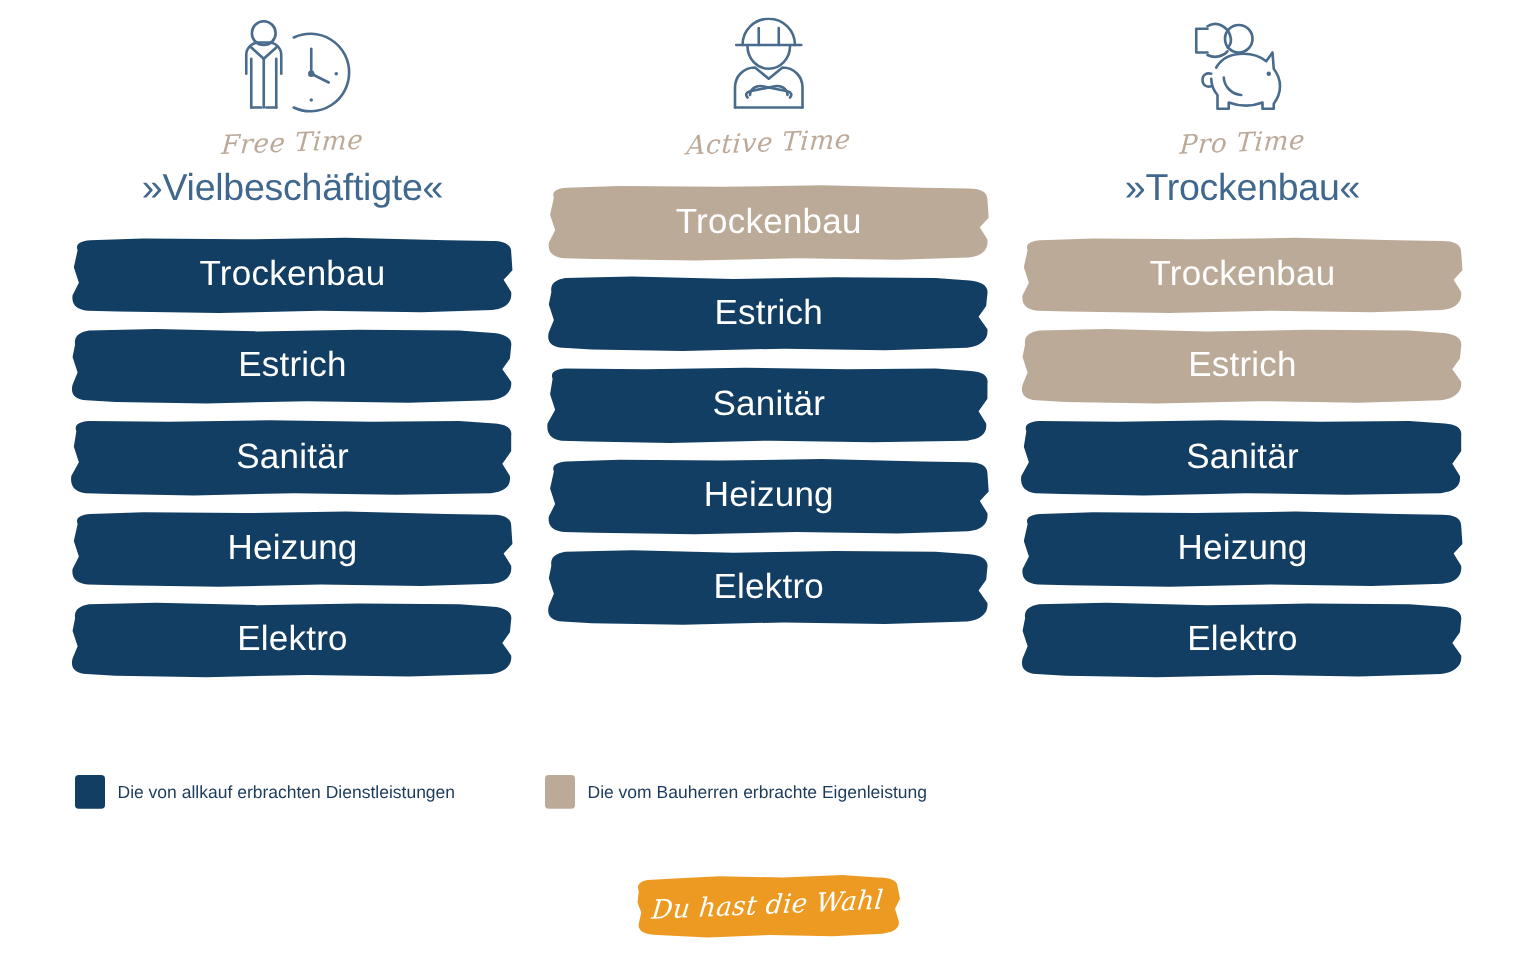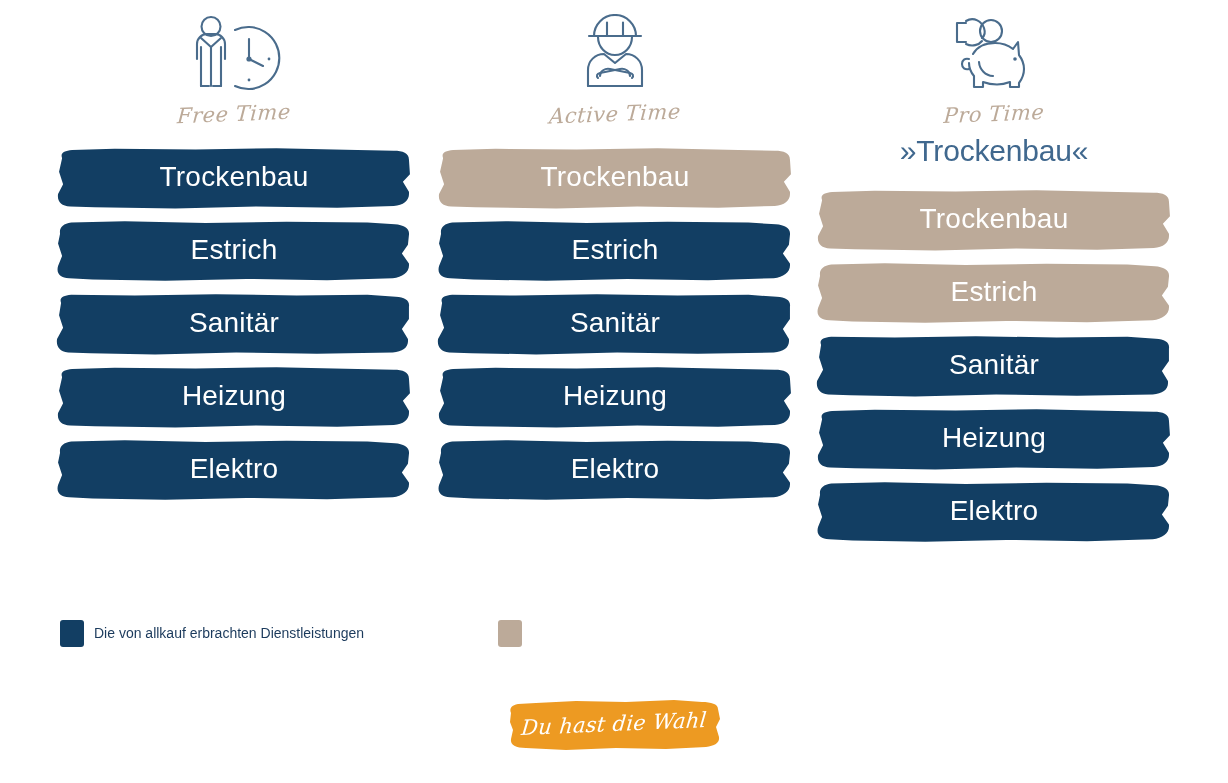--- a/index.html
+++ b/index.html
@@ -113,21 +113,21 @@
     left: 60px;
     top: 620px;
     width: 1110px;
     display: flex;
     align-items: flex-start;
   }
   .legend-item {
     display: flex;
     align-items: center;
   }
-  .legend-item.first { width: 438px; }
+  .legend-item.first { width: 376px; }
   .legend-swatch {
     width: 24px;
     height: 27px;
     border-radius: 3px;
     flex: none;
     margin-right: 10px;
   }
   .legend-text {
     color: #1b3a5c;
     font-family: "Liberation Sans", sans-serif;
@@ -182,20 +182,21 @@
         <path d="M14 33 V72 M24 33 V72 M34 33 V72"></path>
         <path d="M14 72 h8 M26 72 h8"></path>
         <path d="M48 16 A31 31 0 1 1 48 72"></path>
         <path d="M62 25 V45 M62 45 L76 52"></path>
         <circle cx="62" cy="45" r="2.6" fill="#4a6c8c" stroke="none"></circle>
         <circle cx="82" cy="45" r="1.4" fill="#4a6c8c" stroke="none"></circle>
         <circle cx="62" cy="66" r="1.4" fill="#4a6c8c" stroke="none"></circle>
       </svg>
     </div>
     <div class="script-label">Free Time</div>
+    <div class="col-heading">»Vielbeschäftigte«</div>
     <div class="bars">
         <div class="bar">
           <svg viewBox="0 0 356 50" preserveAspectRatio="none">
             <path d="M8,9 C6,5 10,3 18,2.5 L60,1.5 L140,2 L220,1 L300,2.5 L336,3 C345,3 351,5 351,10 L352,22 L345,28 L351,36 C352,43 346,47 336,47.5 L280,49 L200,48 L120,49.5 L40,48.5 L16,48 C7,47.5 3,44 4,38 L9,30 L5,20 Z" fill="#123e63"></path>
           </svg>
           <div class="bar-label">Trockenbau</div>
         </div>
         <div class="bar">
           <svg viewBox="0 0 356 50" preserveAspectRatio="none">
             <path d="M6,11 C5,6 9,3 17,2 L70,1 L150,2.5 L230,1.5 L310,2 L337,3.5 C346,4 352,7 351,12 L350,20 L344,27 L351,35 C352,42 345,46 335,47 L270,48.5 L190,47.5 L110,49 L38,48 L15,47 C6,46.5 2,43 4,37 L8,29 L4,19 Z" fill="#123e63"></path>
@@ -321,20 +322,21 @@
   </div>
 </div>
 
 <div class="legend">
   <div class="legend-item first">
     <span class="legend-swatch" style="background: rgb(18, 62, 99);"></span>
     <span class="legend-text">Die von allkauf erbrachten Dienstleistungen</span>
   </div>
   <div class="legend-item">
     <span class="legend-swatch" style="background: rgb(188, 170, 153);"></span>
+    <span class="legend-text">Die vom Bauherren erbrachte Eigenleistung</span>
   </div>
 </div>
 
 <div class="badge">
   <svg viewBox="0 0 216 56" preserveAspectRatio="none">
     <path d="M5,16 C3,11 6,8 12,7 L30,6 L70,4 L120,5 L168,3 L196,5
              C205,5 212,7 212,12 L214,22 L210,30 L213,40 C214,46 208,49 200,50
              L160,52 L110,51 L60,53 L20,51 C10,51 4,48 5,42 L7,33 L4,25 Z" fill="#ed9a22"></path>
   </svg>
   <div class="badge-text">Du hast die Wahl</div>

